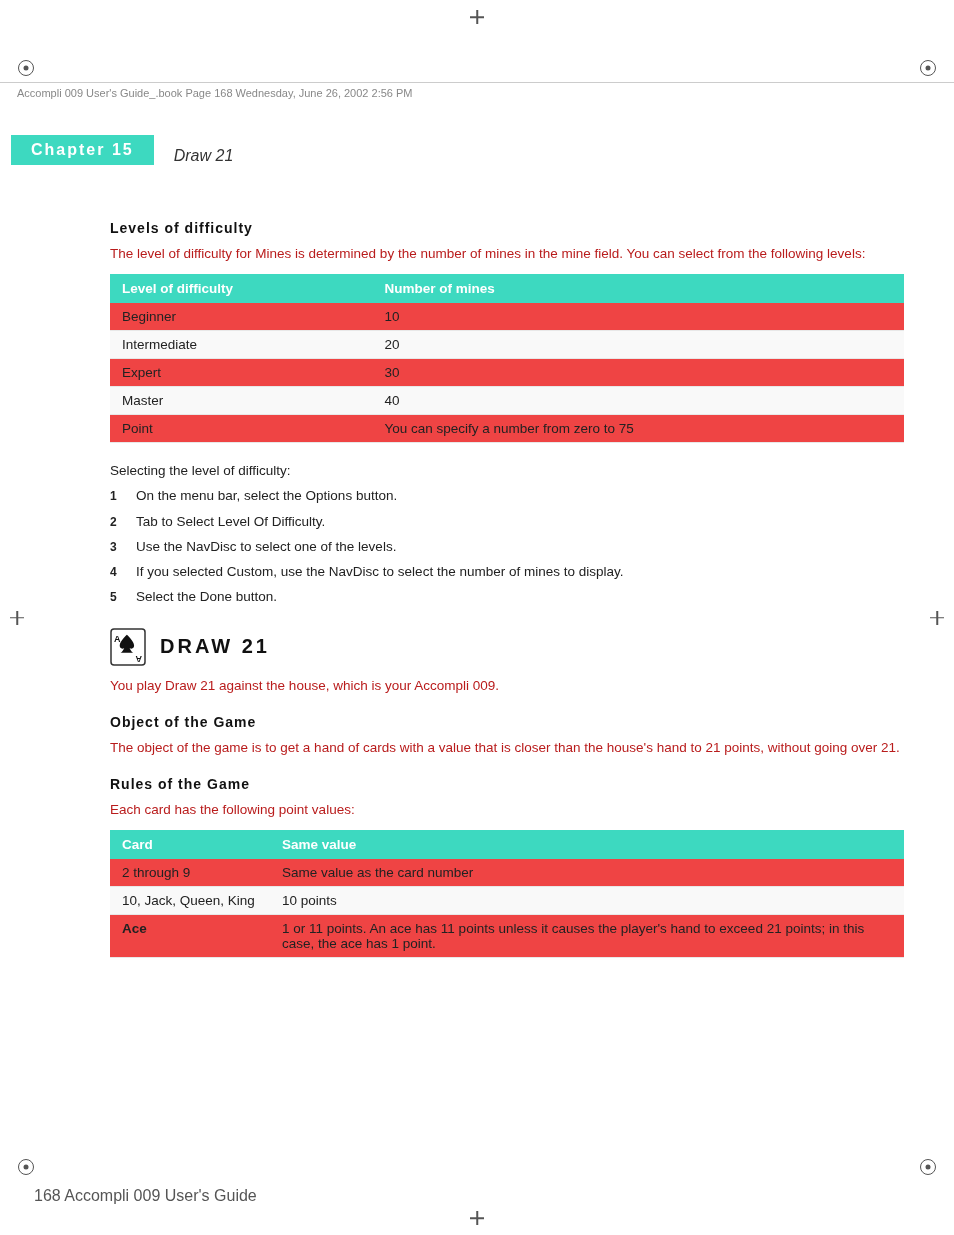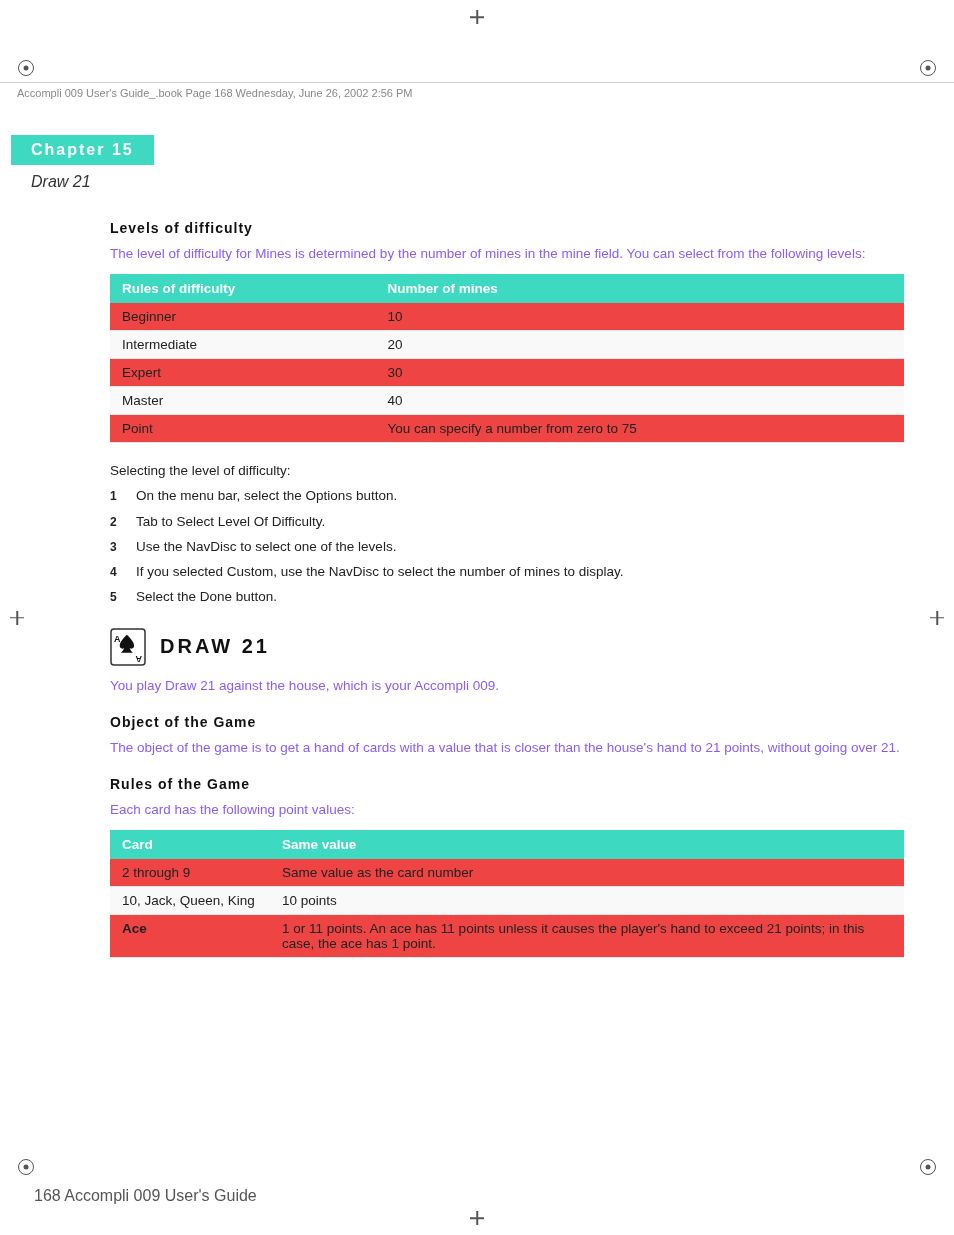--- a/index.html
+++ b/index.html
@@ -70,23 +70,22 @@
       font-size: 11px;
       color: #888;
     }
 
     
     .chapter-heading {
       position: absolute;
       top: 135px;
       left: 11px;
       display: flex;
-      align-items: flex-start;
-      gap: 8px;
-      flex-direction: column;
+      align-items: flex-end;
+      gap: 0;
     }
     .chapter-tab {
       background: #3dd9c0;
       color: #fff;
       font-size: 16px;
       font-weight: bold;
       letter-spacing: 2px;
       padding: 6px 20px;
       font-family: Arial, sans-serif;
     }
@@ -112,21 +111,21 @@
       font-weight: bold;
       letter-spacing: 1px;
       margin-bottom: 8px;
       color: #111;
     }
 
     .body-text {
       font-size: 13.5px;
       line-height: 1.5;
       margin-bottom: 10px;
-      color: #8b5cf6;
+      color: #b91c1c;
     }
 
     
     .data-table {
       width: 100%;
       border-collapse: collapse;
       margin-bottom: 20px;
       font-size: 13.5px;
     }
     .data-table thead tr {
@@ -236,21 +235,21 @@
 
 <div class="content">
 
   <div class="section-block">
     <div class="section-heading">Levels of difficulty</div>
     <div class="body-text">The level of difficulty for Mines is determined by the number of mines in the mine field. You can select from the following levels:</div>
 
     <table class="data-table">
       <thead>
         <tr>
-          <th>Rules of difficulty</th>
+          <th>Level of difficulty</th>
           <th>Number of mines</th>
         </tr>
       </thead>
       <tbody id="levels-tbody">
       <tr>
             <td>Beginner</td>
             <td>10</td>
           </tr>
           <tr>
             <td>Intermediate</td>

